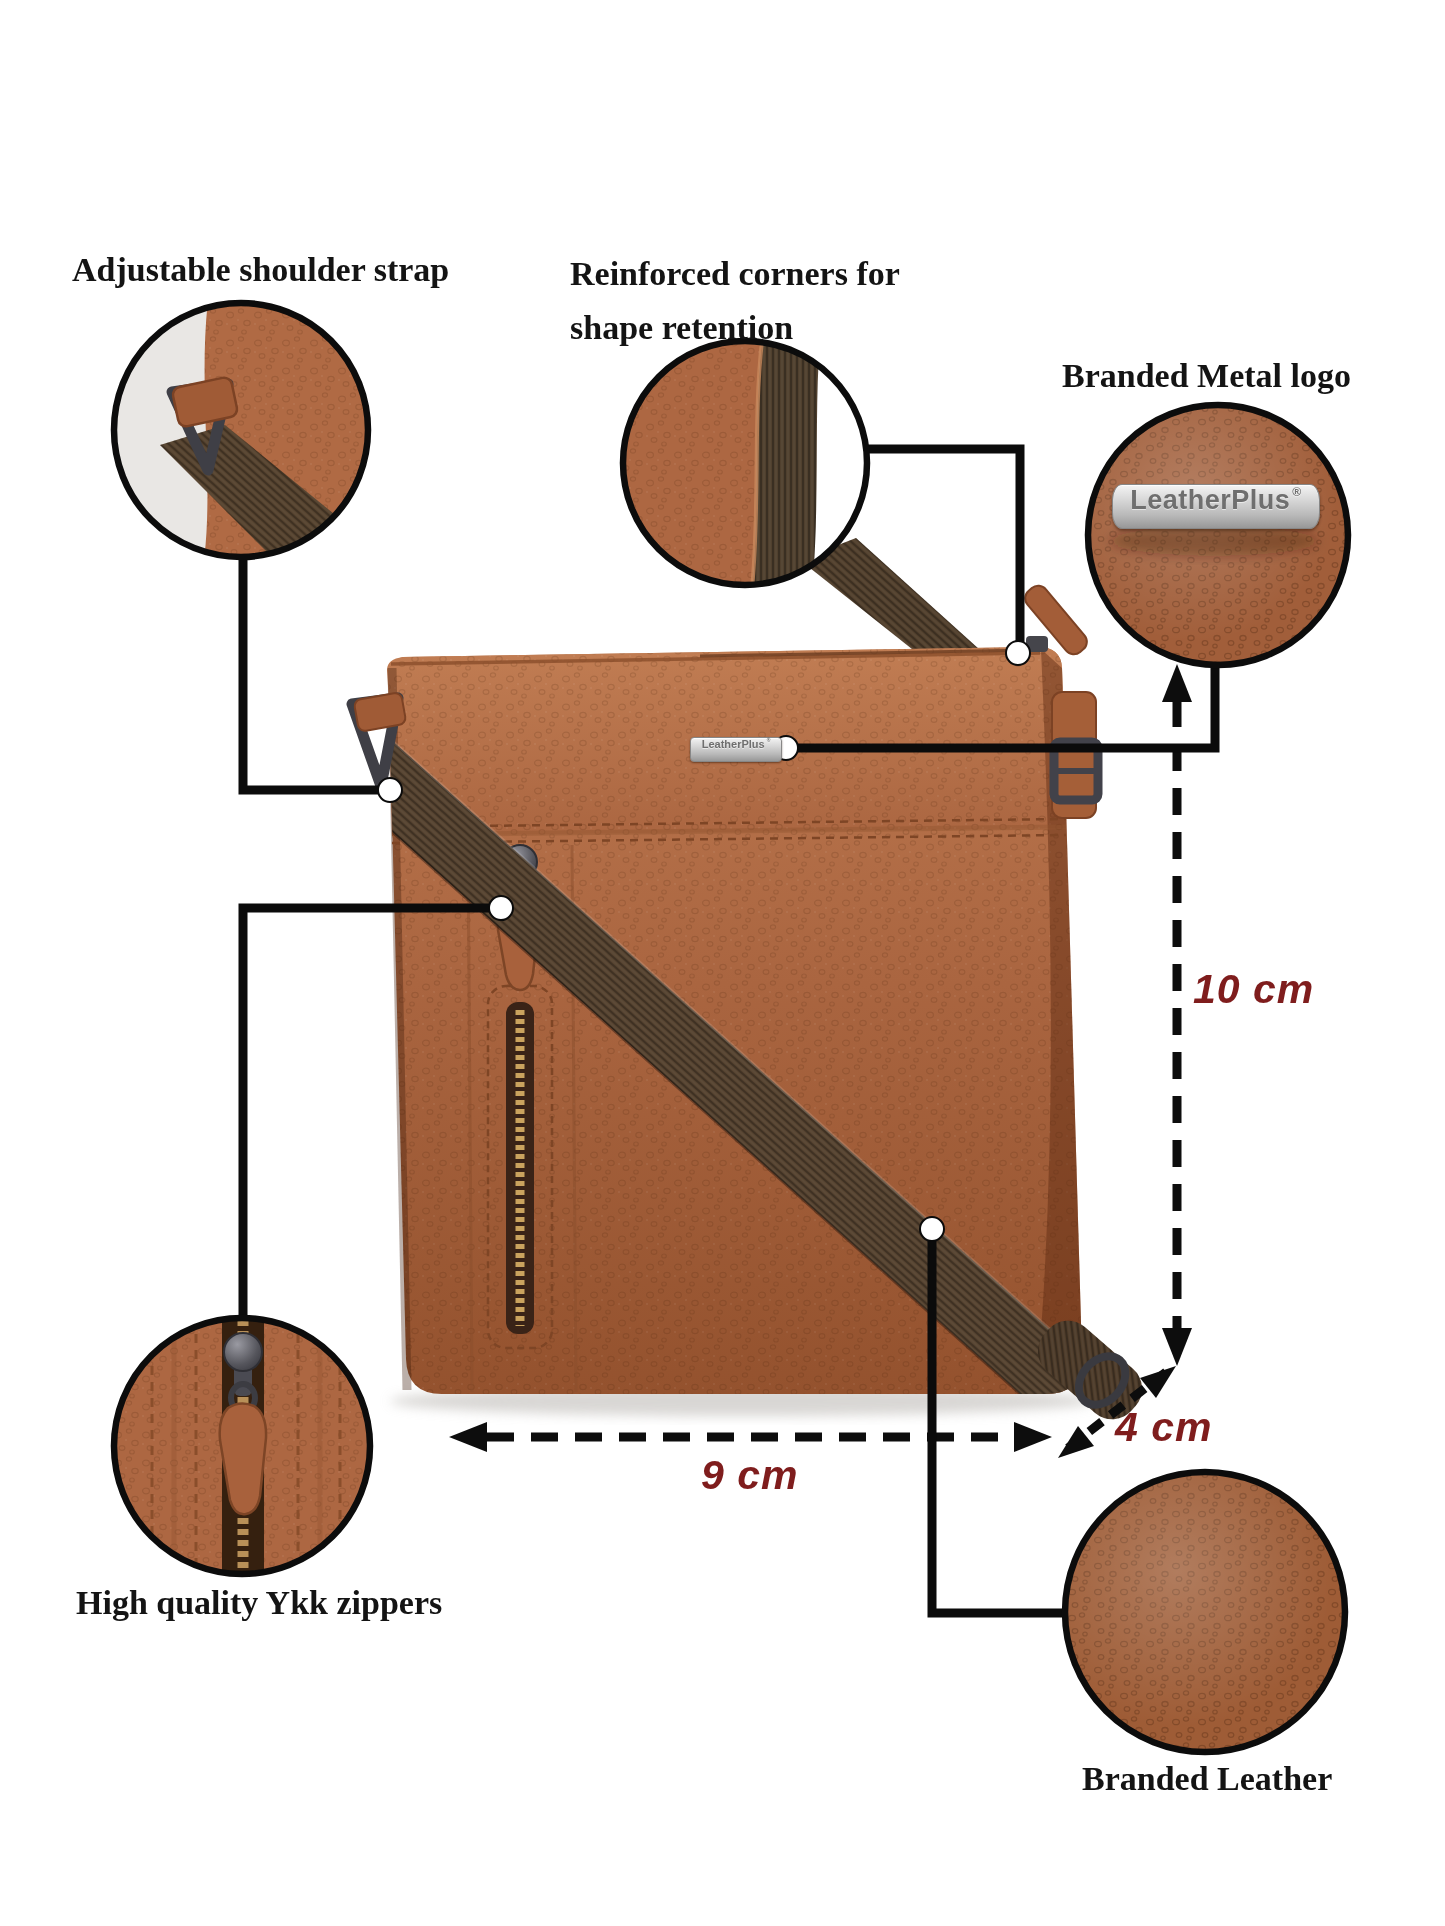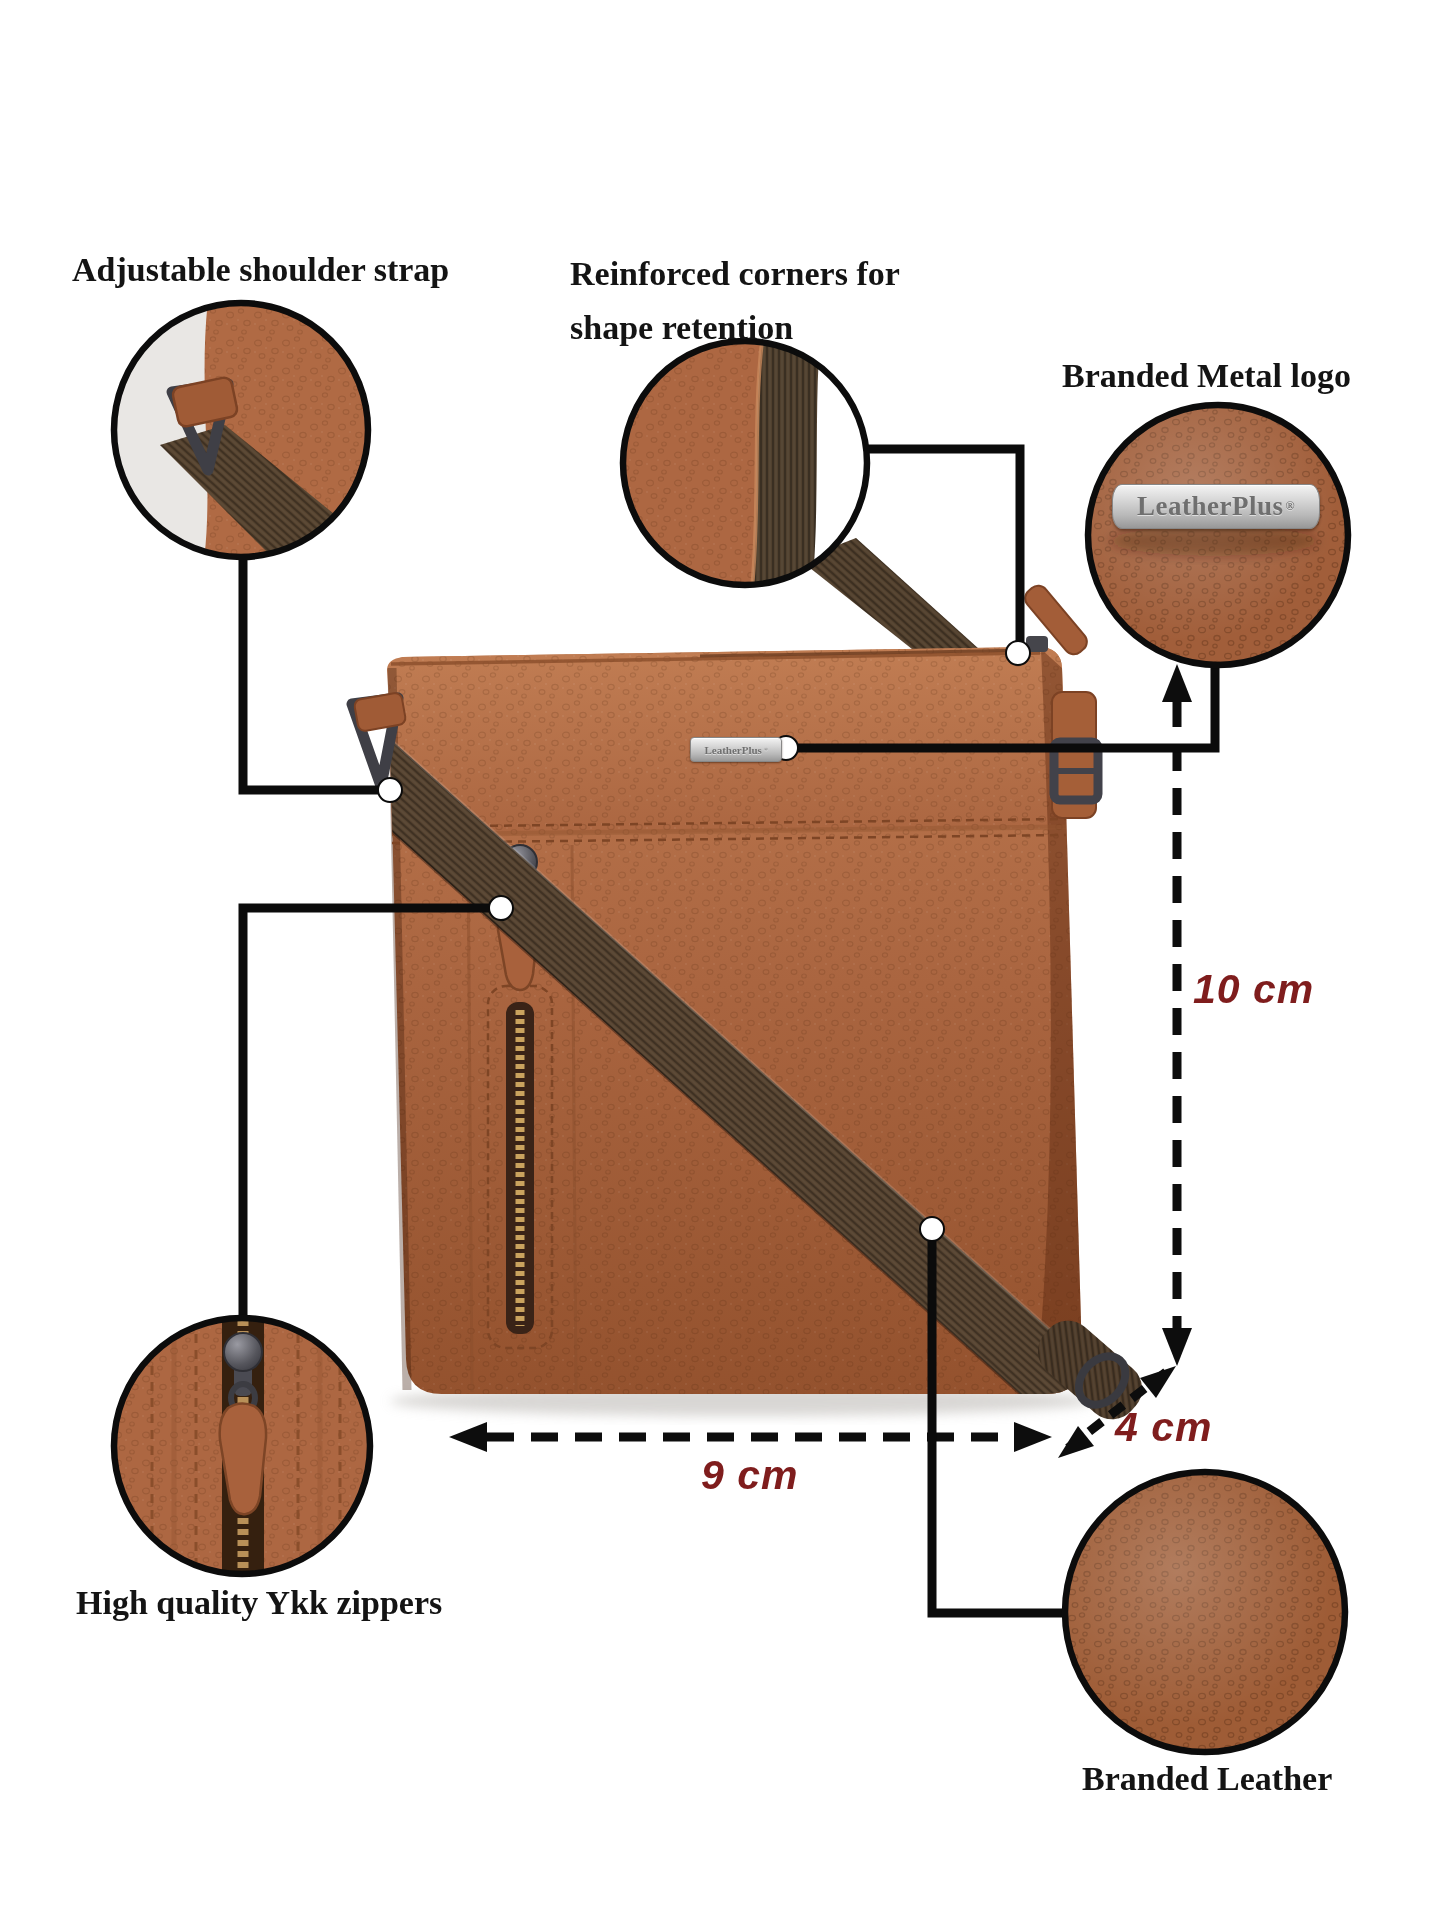--- a/index.html
+++ b/index.html
@@ -4,25 +4,25 @@
 <style>
   html,body{margin:0;padding:0;background:#fff;}
   .stage{position:relative;width:1441px;height:1926px;background:#ffffff;overflow:hidden;
          font-family:"Liberation Serif",serif;}
   .stage svg{position:absolute;left:0;top:0;}
   .lbl{position:absolute;font-family:"Liberation Serif",serif;font-weight:700;color:#141414;
        font-size:34px;line-height:1.1;white-space:nowrap;}
   .lbl-center{text-align:left;white-space:normal;line-height:1.58;}
   .dim{position:absolute;font-family:"Liberation Sans",sans-serif;font-weight:700;font-style:italic;
        font-size:41px;color:#7f1d1d;white-space:nowrap;letter-spacing:1px;}
-  .plate{position:absolute;display:flex;align-items:center;justify-content:center;
+  .plate{position:absolute;display:flex;align-items:flex-start;justify-content:center;
          background:linear-gradient(180deg,#f4f4f4 0%,#d7d7d7 35%,#b9b9b9 70%,#989898 100%);
          border:1px solid #878787;border-radius:10px/16px;
          box-shadow:0 2px 3px rgba(40,15,0,.45), inset 0 1px 0 rgba(255,255,255,.8);
-         color:#6f6f6f;font-family:Liberation Serif, serif;font-weight:700;
+         color:#6f6f6f;font-family:Liberation Sans, sans-serif;font-weight:700;
          text-shadow:0 1px 0 rgba(255,255,255,.55);}
   .plate sup{font-size:.45em;margin-left:2px;}
   .plate-big{left:1112px;top:484px;width:206px;height:43px;font-size:27px;letter-spacing:.5px;}
   .plate-small{left:690px;top:737px;width:90px;height:23px;font-size:11px;border-radius:4px;
                box-shadow:0 1px 2px rgba(40,15,0,.5), inset 0 1px 0 rgba(255,255,255,.8);}
 </style>
 </head>
 <body>
 
 <div class="stage">

